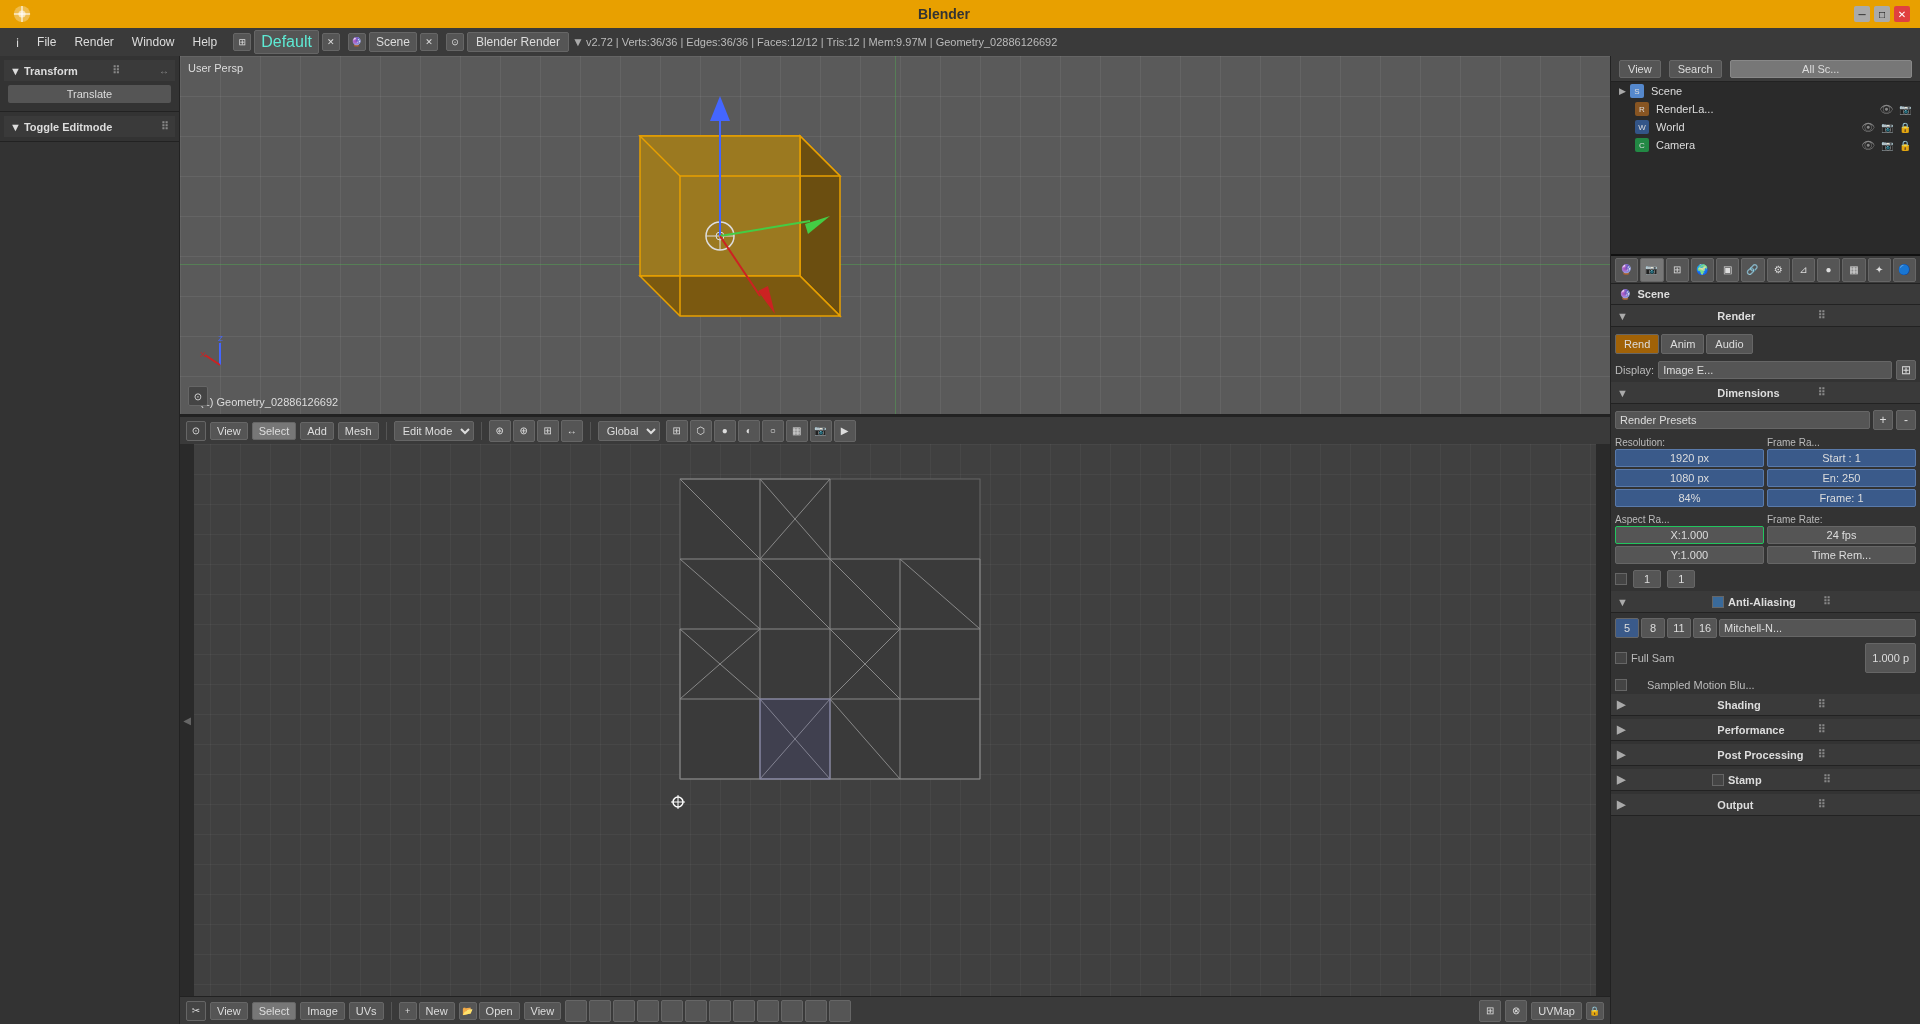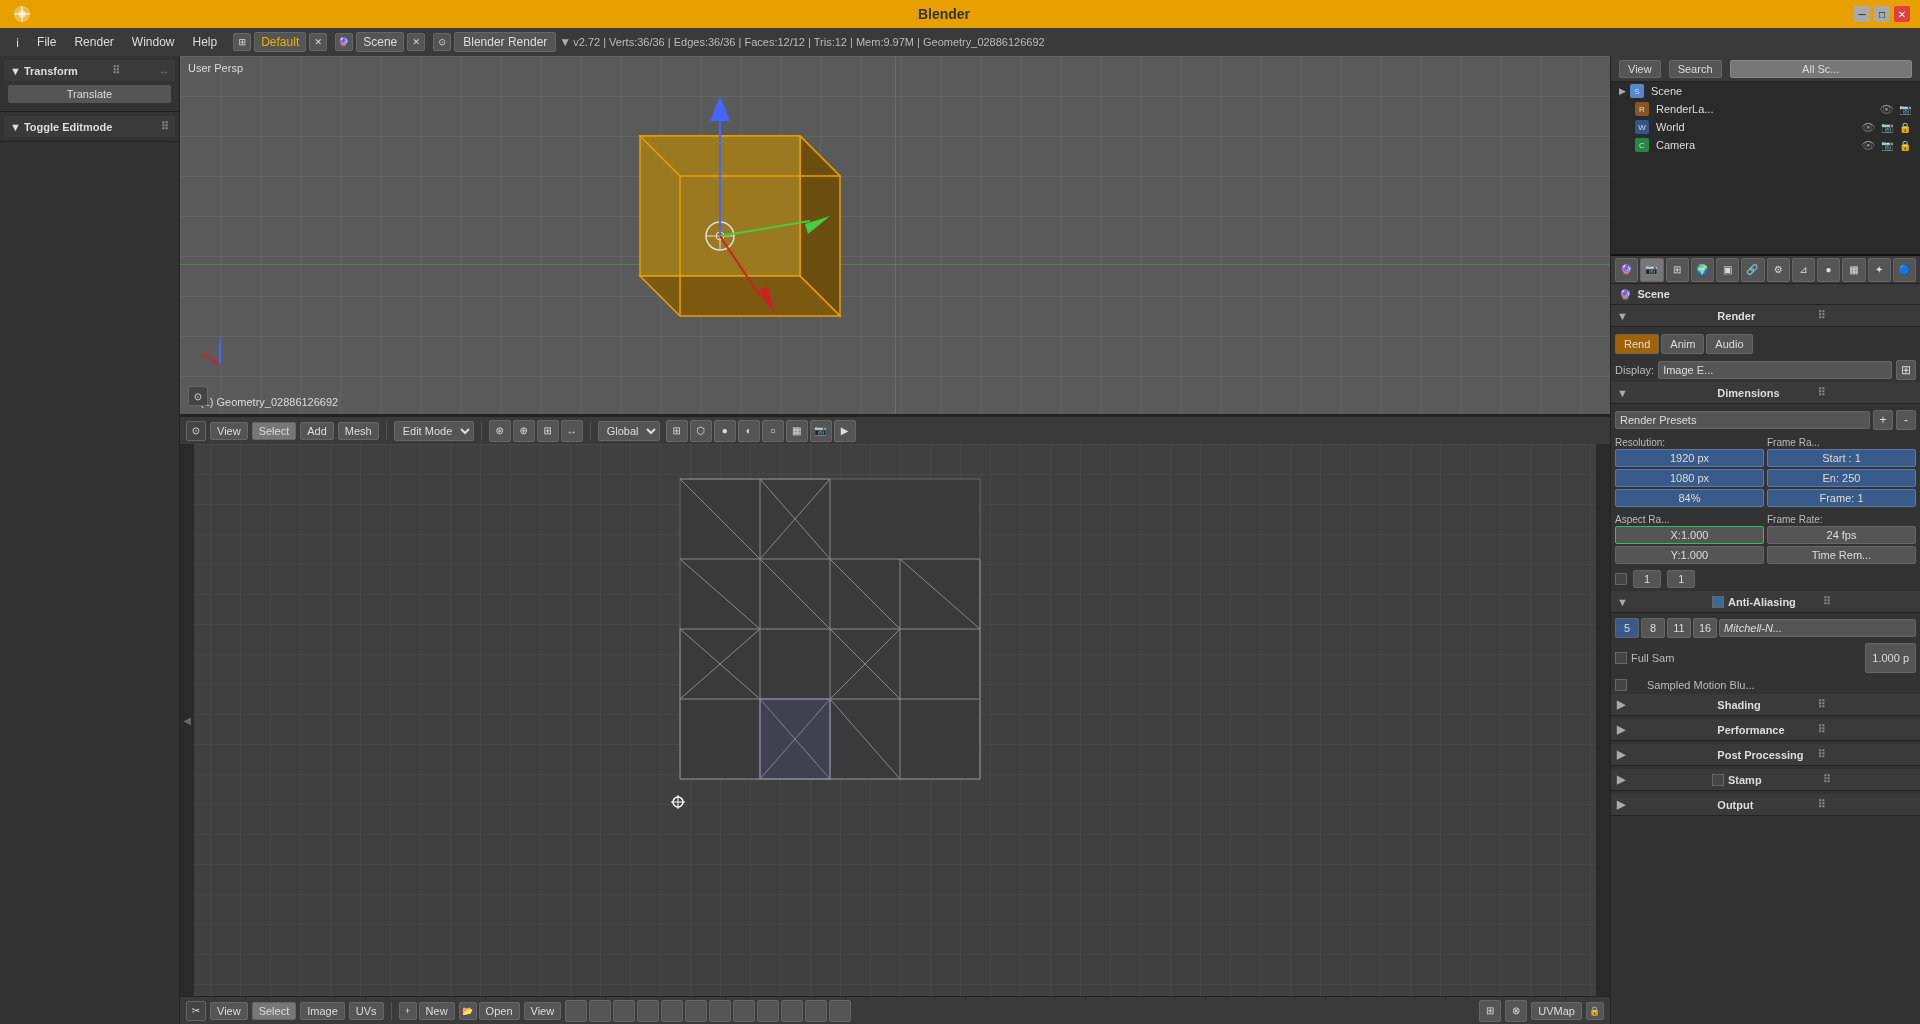--- a/index.html
+++ b/index.html
@@ -128,21 +128,21 @@
         linear-gradient(90deg, rgba(255,255,255,0.06) 1px, transparent 1px);
       background-size: 40px 40px;
     }
 
     .scene-label { position: absolute; top: 6px; left: 8px; font-size: 11px; color: #ddd; }
 
     
     .aa-row { display: flex; align-items: center; gap: 2px; padding: 2px 4px; }
     .aa-num { width: 24px; height: 20px; background: #555; border: 1px solid #666; color: #ddd; font-size: 11px; border-radius: 2px; display: flex; align-items: center; justify-content: center; cursor: pointer; }
     .aa-num.active { background: #3a5a8a; }
-    .aa-filter { flex: 1; background: #555; border: 1px solid #666; color: #ddd; padding: 2px 4px; font-size: 11px; border-radius: 2px; font-style: italic; }
+    .aa-filter { flex: 1; background: #555; border: 1px solid #666; color: #ddd; padding: 2px 4px; font-size: 11px; border-radius: 2px; }
   </style>
 </head>
 <body>
 
 <div id="titlebar">
   <div style="width:24px;height:24px;background:#e8a000;border-radius:50%;display:flex;align-items:center;justify-content:center;">
     <svg width="18" height="18" viewBox="0 0 100 100">
       <circle cx="50" cy="50" r="45" fill="white" opacity="0.3"></circle>
       <circle cx="50" cy="50" r="20" fill="white" opacity="0.6"></circle>
       <line x1="50" y1="5" x2="50" y2="95" stroke="white" stroke-width="6"></line>
@@ -159,21 +159,21 @@
 
 <div id="menubar">
   <button class="menu-btn">ℹ</button>
   <button class="menu-btn">File</button>
   <button class="menu-btn">Render</button>
   <button class="menu-btn">Window</button>
   <button class="menu-btn">Help</button>
 
   <div style="display:flex;align-items:center;gap:3px;margin-left:6px;">
     <div style="width:18px;height:18px;background:#555;border:1px solid #666;border-radius:2px;display:flex;align-items:center;justify-content:center;font-size:9px;cursor:pointer;">⊞</div>
-    <span style="font-size:12px;color:#eab308;background:#555;padding:2px 6px;border-radius:2px;border:1px solid #666;cursor:pointer;">Default</span>
+    <span style="font-size:16px;color:#5eead4;background:#555;padding:2px 6px;border-radius:2px;border:1px solid #666;cursor:pointer;">Default</span>
     <div style="width:18px;height:18px;background:#555;border:1px solid #666;border-radius:2px;display:flex;align-items:center;justify-content:center;font-size:9px;cursor:pointer;">✕</div>
   </div>
 
   <div style="display:flex;align-items:center;gap:3px;margin-left:6px;">
     <div style="width:18px;height:18px;background:#555;border:1px solid #666;border-radius:2px;display:flex;align-items:center;justify-content:center;font-size:9px;cursor:pointer;">🔮</div>
     <span style="font-size:12px;color:#ddd;background:#555;padding:2px 6px;border-radius:2px;border:1px solid #666;cursor:pointer;">Scene</span>
     <div style="width:18px;height:18px;background:#555;border:1px solid #666;border-radius:2px;display:flex;align-items:center;justify-content:center;font-size:9px;cursor:pointer;">✕</div>
   </div>
 
   <div style="display:flex;align-items:center;gap:3px;margin-left:6px;">

